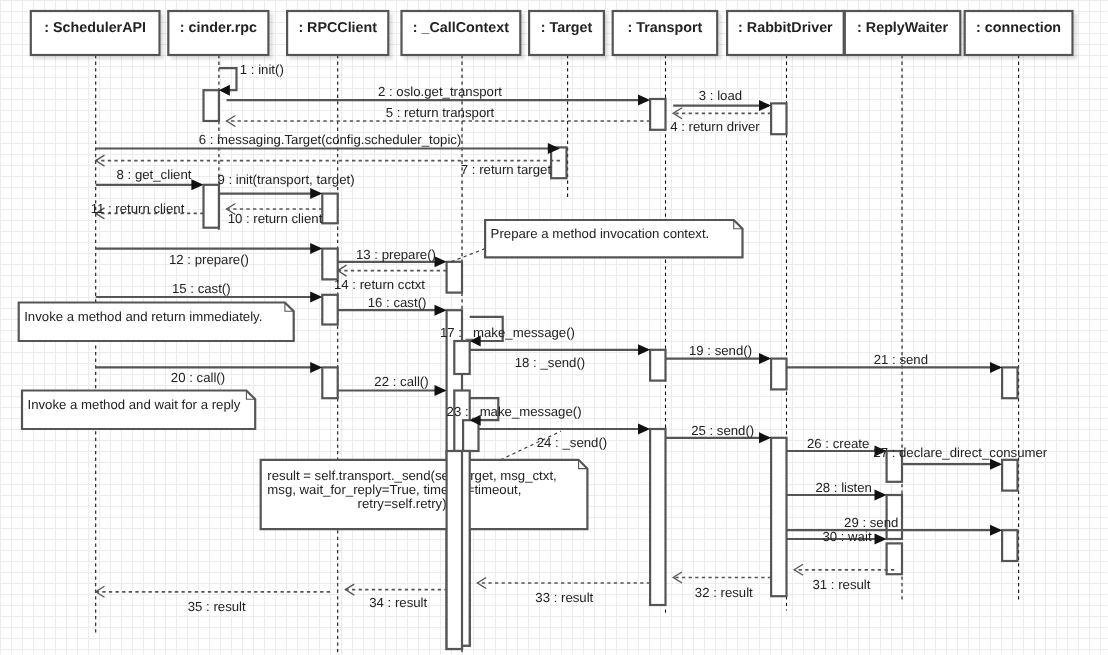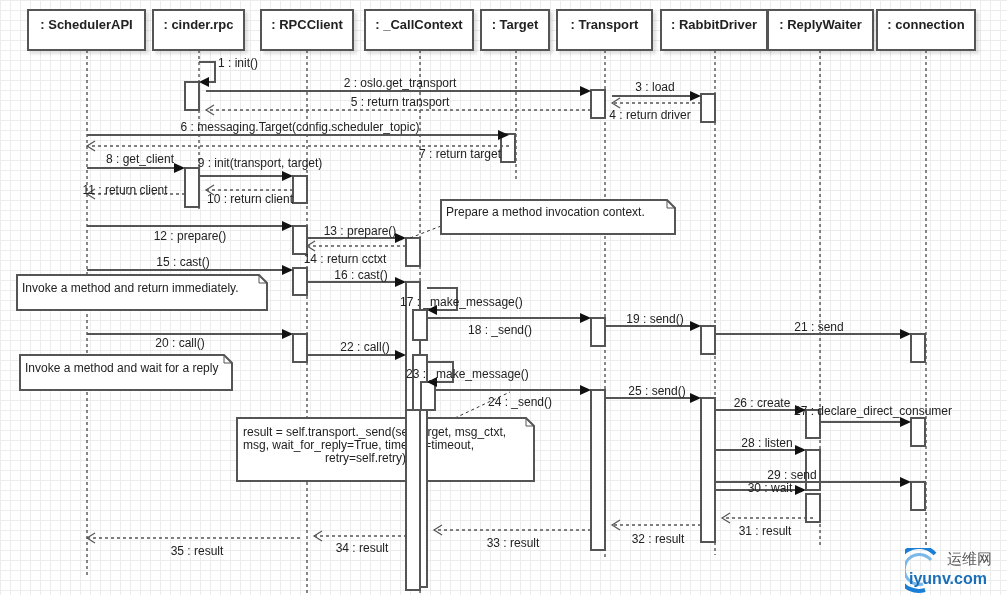--- a/index.html
+++ b/index.html
@@ -303,21 +303,13 @@
         <line x1="455" y1="418" x2="510" y2="392" stroke="#333" stroke-width="1" stroke-dasharray="3,3"></line>
         <path d="M237,418 H526 L534,426 V481 H237 Z" fill="#fff" stroke="#555555" stroke-width="2"></path>
         <path d="M526,418 V426 H534" fill="none" stroke="#555555" stroke-width="1"></path>
         <text x="243" y="436" class="note" text-anchor="start">result = self.transport._send(self.target, msg_ctxt,</text>
         <text x="243" y="449" class="note" text-anchor="start">msg, wait_for_reply=True, timeout=timeout,</text>
         <text x="365.5" y="462" class="note" text-anchor="middle">retry=self.retry)</text>
       </g>
       <rect x="413" y="410" width="14" height="177" fill="#fff" stroke="#555555" stroke-width="2"></rect>
       <rect x="406" y="410" width="14" height="180" fill="#fff" stroke="#555555" stroke-width="2"></rect>
     </svg>
-  <div style="position:absolute;left:905px;top:548px;width:100px;height:45px;">
-    <svg width="100" height="45" style="position:absolute;left:0;top:0">
-      <path d="M30 6 A22 22 0 1 0 20 42" fill="none" stroke="#1a7fd4" stroke-width="4"></path>
-      <path d="M26 12 A15 15 0 1 0 18 36" fill="none" stroke="#7ab8ea" stroke-width="3"></path>
-    </svg>
-    <span style="position:absolute;left:42px;top:2px;font-size:15px;color:#555;font-family:'DejaVu Sans',sans-serif;">运维网</span>
-    <span style="position:absolute;left:4px;top:22px;font-size:16px;font-weight:bold;color:#1a6fb8;font-family:'Liberation Sans',sans-serif;">iyunv.com</span>
-  </div>
 </div>
 
 </body></html>

